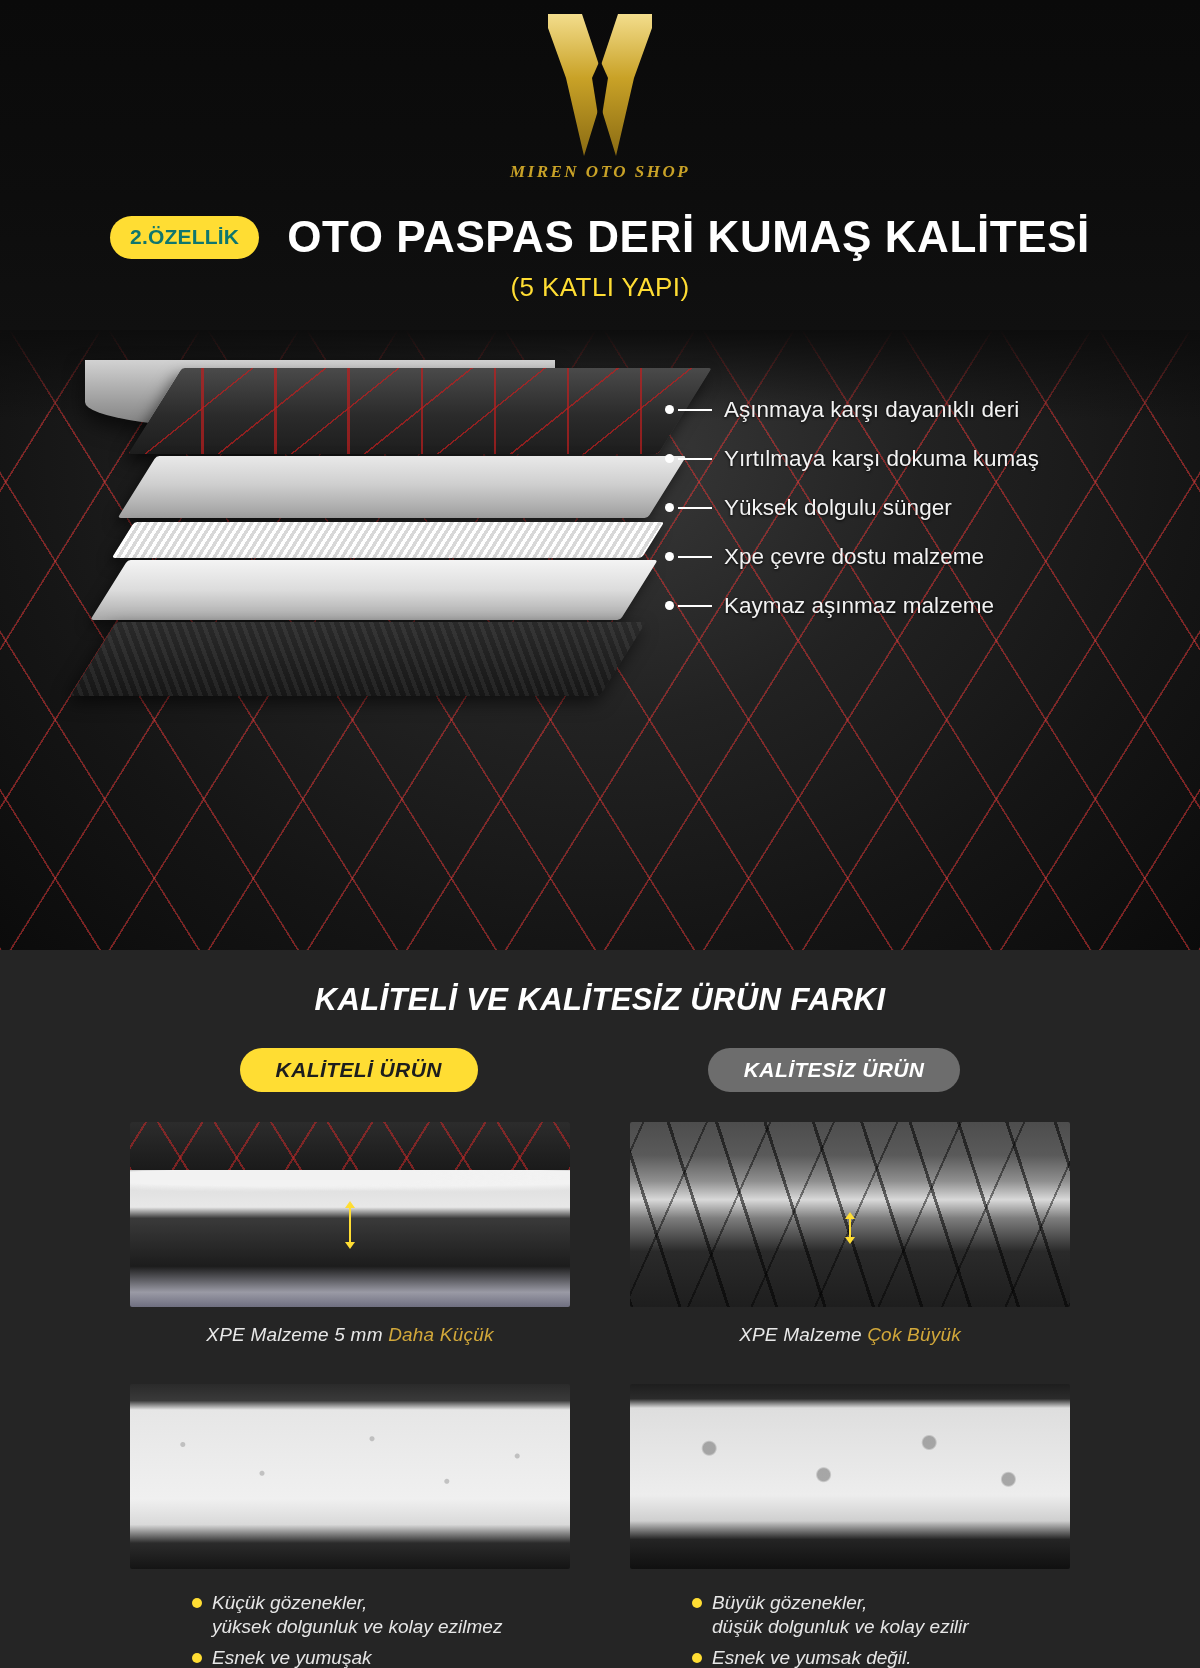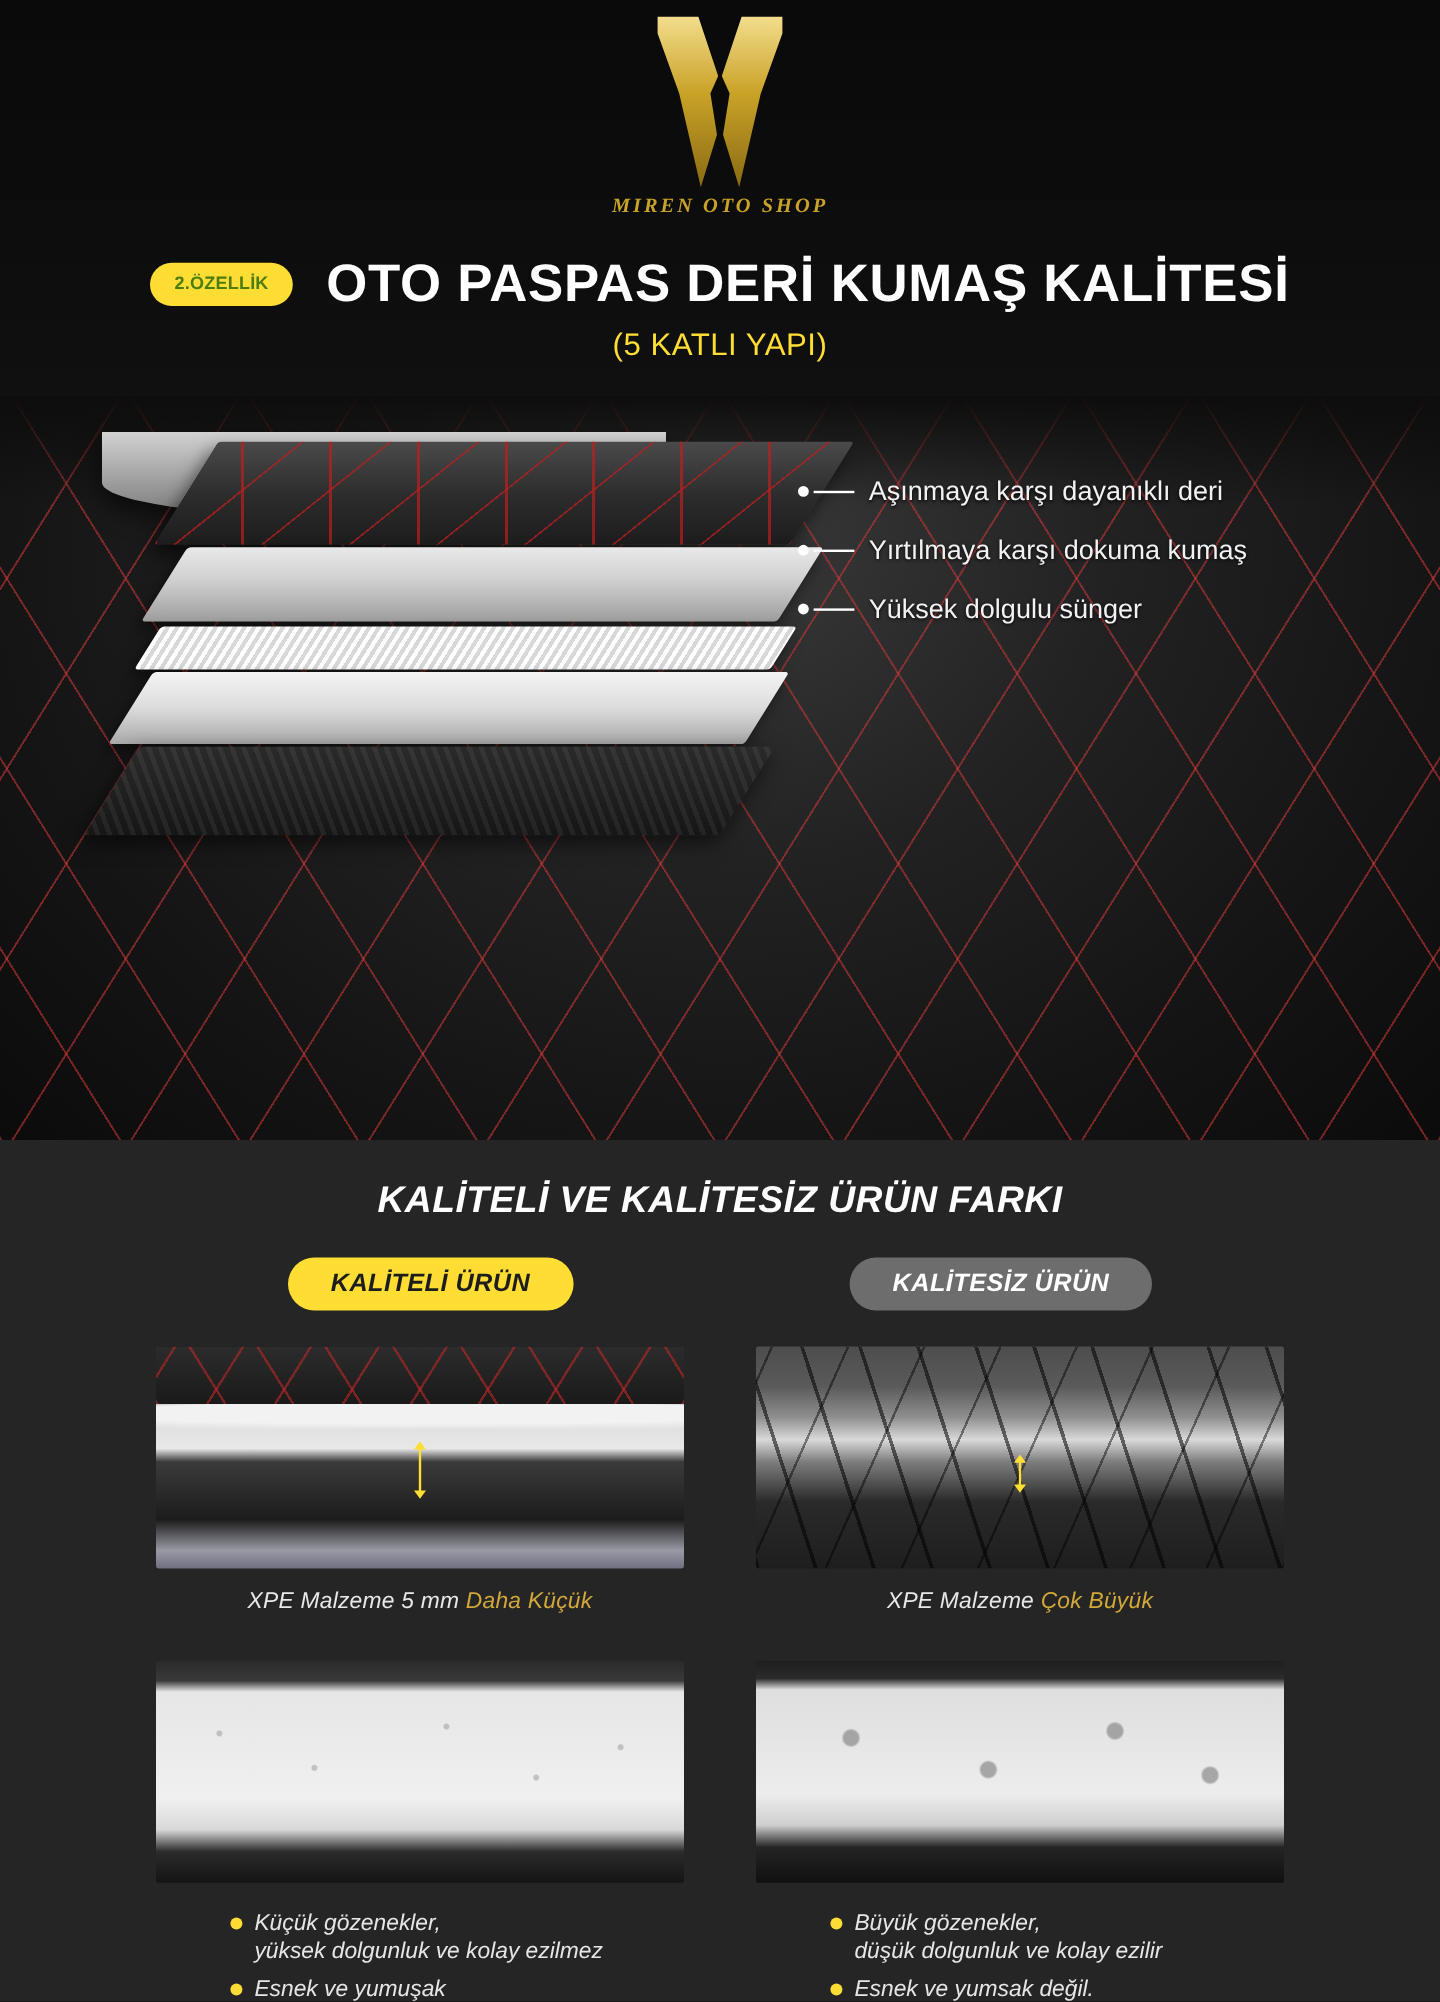--- a/index.html
+++ b/index.html
@@ -55,24 +55,24 @@
     position: absolute;
     top: 212px;
     left: 0;
     right: 0;
     display: flex;
     align-items: center;
     justify-content: center;
   }
   .badge-feature {
     background: #ffdd33;
-    color: #4d7c0f;
+    color: #0f766e;
     border-radius: 22px;
     padding: 9px 20px 10px 20px;
-    font-size: 15px;
+    font-size: 21px;
     font-weight: bold;
     margin-right: 28px;
     letter-spacing: 0.2px;
     white-space: nowrap;
   }
   .main-title {
     color: #ffffff;
     font-size: 44px;
     font-weight: bold;
     letter-spacing: 0.6px;
@@ -416,20 +416,30 @@
       <div class="callout">
         <span class="dot"></span>
         <span class="dash"></span>
         <span class="txt">Yırtılmaya karşı dokuma kumaş</span>
       </div>
       <div class="callout">
         <span class="dot"></span>
         <span class="dash"></span>
         <span class="txt">Yüksek dolgulu sünger</span>
       </div>
+      <div class="callout">
+        <span class="dot"></span>
+        <span class="dash"></span>
+        <span class="txt">Xpe çevre dostu malzeme</span>
+      </div>
+      <div class="callout">
+        <span class="dot"></span>
+        <span class="dash"></span>
+        <span class="txt">Kaymaz aşınmaz malzeme</span>
+      </div>
     </div>
   </section>
 
   <section class="compare">
 
     <div class="compare-title">KALİTELİ VE KALİTESİZ ÜRÜN FARKI</div>
 
     <div class="pill-row">
       <div class="pill pill-good">KALİTELİ ÜRÜN</div>
       <div class="pill pill-bad">KALİTESİZ ÜRÜN</div>

